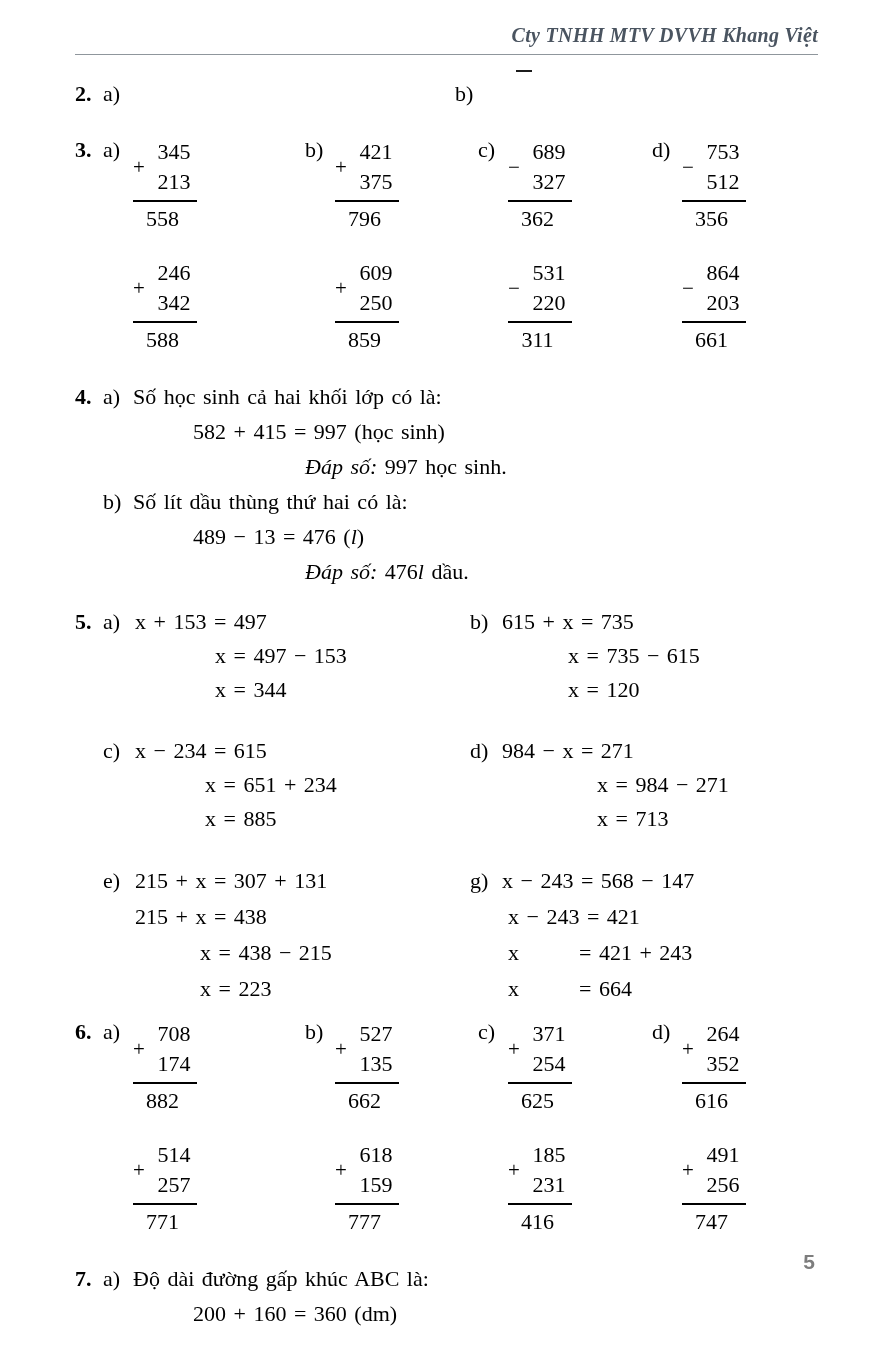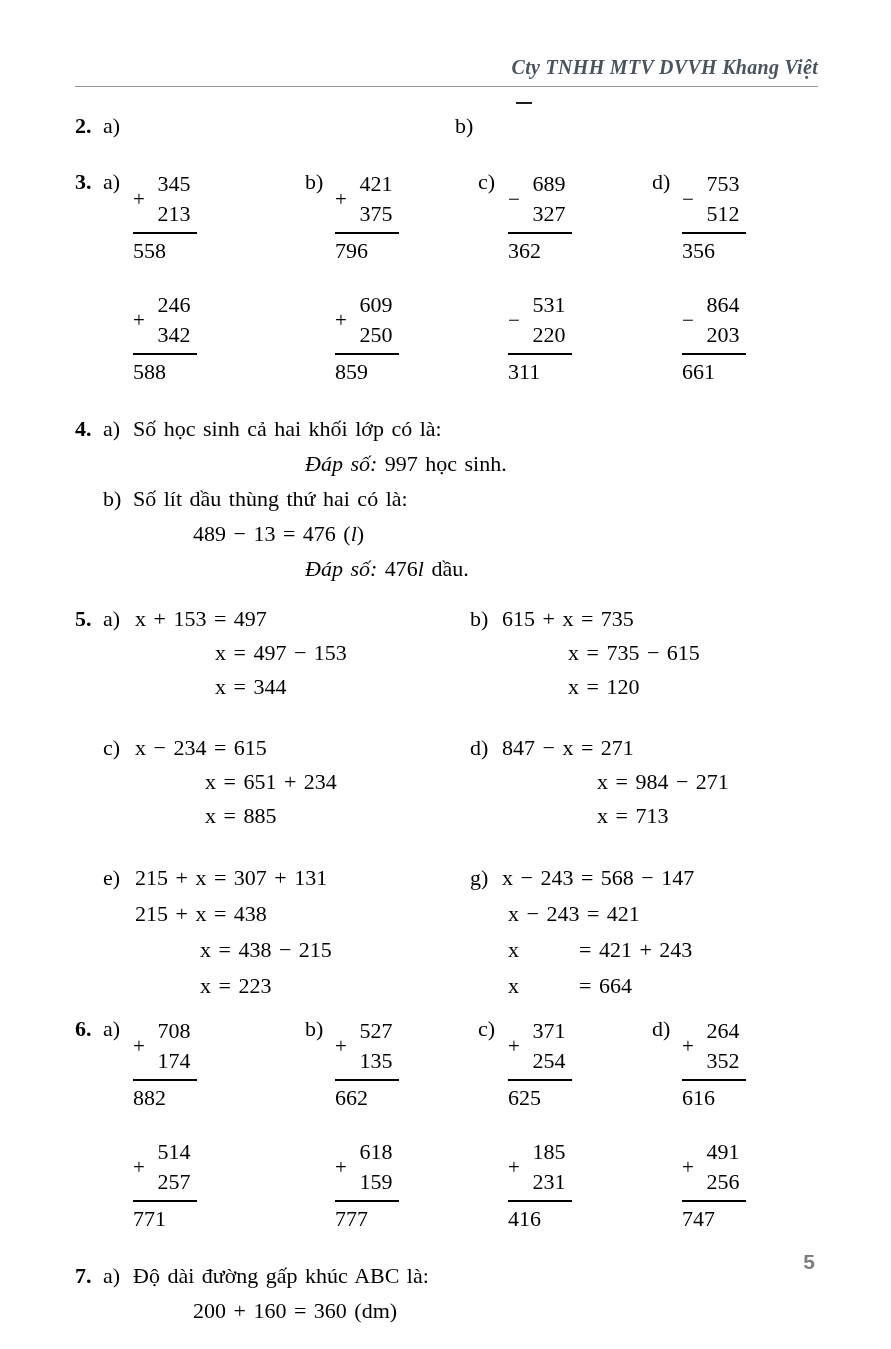--- a/index.html
+++ b/index.html
@@ -4,21 +4,21 @@
 <style>
   html,body{margin:0;padding:0;}
   body{
     width:891px;height:1349px;position:relative;background:#ffffff;
     font-family:"Liberation Serif","DejaVu Serif",serif;font-size:22px;color:#000;
     overflow:hidden;
   }
   .page{padding:0 73px 0 75px;}
 
   
-  .hdr{padding-top:56px;}
+  .hdr{padding-top:24px;}
   .company{
     text-align:right;font-style:italic;font-weight:bold;font-size:20px;
     color:#4a5460;letter-spacing:.3px;padding-bottom:7px;
     border-bottom:1.5px solid #8f969c;
   }
 
   
   .p2{position:relative;margin-top:26px;height:28px;}
   .pnum{display:inline-block;width:28px;font-weight:bold;}
   .plabel{display:inline-block;width:30px;}
@@ -29,21 +29,21 @@
   .arith-grid{display:grid;grid-template-columns:230px 173px 174px 1fr;}
   .row1{margin-top:28px;}
   .row2{margin-top:24px;}
   .pcell{display:flex;align-items:flex-start;}
   .stack{display:inline-block;}
   .srow{display:flex;align-items:center;}
   .op{width:18px;font-size:21px;}
   .nums{display:flex;flex-direction:column;align-items:center;min-width:46px;}
   .nums span{line-height:30px;}
   .sline{border-top:2px solid #000;margin-top:3px;}
-  .sres{text-align:left;padding-right:5px;line-height:30px;margin-top:2px;}
+  .sres{text-align:center;padding-right:5px;line-height:30px;margin-top:2px;}
 
   
   .p4{margin-top:24px;}
   .wline{line-height:35px;word-spacing:2px;}
   .indent-b{margin-left:28px;}
   .eq{margin-left:118px;}
   .ans{margin-left:230px;}
   .it{font-style:italic;}
 
   
@@ -199,20 +199,21 @@
         <div class="sline"></div>
         <div class="sres">661</div>
       </div>
     </div>
   </div>
 
   <div class="p4">
     <div class="wline">
       <span class="pnum">4.</span><span class="plabel">a)</span><span>Số học sinh cả hai khối lớp có là:</span>
     </div>
+    <div class="wline eq">582 + 415 = 997 (học sinh)</div>
     <div class="wline ans">
       <span class="it">Đáp số:</span>
       <span>997 học sinh.</span>
     </div>
     <div class="wline indent-b">
       <span class="plabel">b)</span><span>Số lít dầu thùng thứ hai có là:</span>
     </div>
     <div class="wline eq"><span>489 − 13 = 476 (</span><span class="it">l</span><span>)</span></div>
     <div class="wline ans">
       <span class="it">Đáp số:</span>
@@ -239,21 +240,21 @@
         <div class="line tall i125">x = 223</div>
       </div>
     </div>
     <div class="col-r">
       <div class="part">
         <div class="line"><span class="pl5">b)</span><span>615 + x = 735</span></div>
         <div class="line i98">x = 735 − 615</div>
         <div class="line i98">x = 120</div>
       </div>
       <div class="part">
-        <div class="line"><span class="pl5">d)</span><span>847 − x = 271</span></div>
+        <div class="line"><span class="pl5">d)</span><span>984 − x = 271</span></div>
         <div class="line i127">x = 984 − 271</div>
         <div class="line i127">x = 713</div>
       </div>
       <div class="part">
         <div class="line tall"><span class="pl5">g)</span><span>x − 243 = 568 − 147</span></div>
         <div class="line tall i38">x − 243 = 421</div>
         <div class="line tall i38">x&nbsp;&nbsp;&nbsp;&nbsp;&nbsp;&nbsp;&nbsp;&nbsp;= 421 + 243</div>
         <div class="line tall i38">x&nbsp;&nbsp;&nbsp;&nbsp;&nbsp;&nbsp;&nbsp;&nbsp;= 664</div>
       </div>
     </div>

